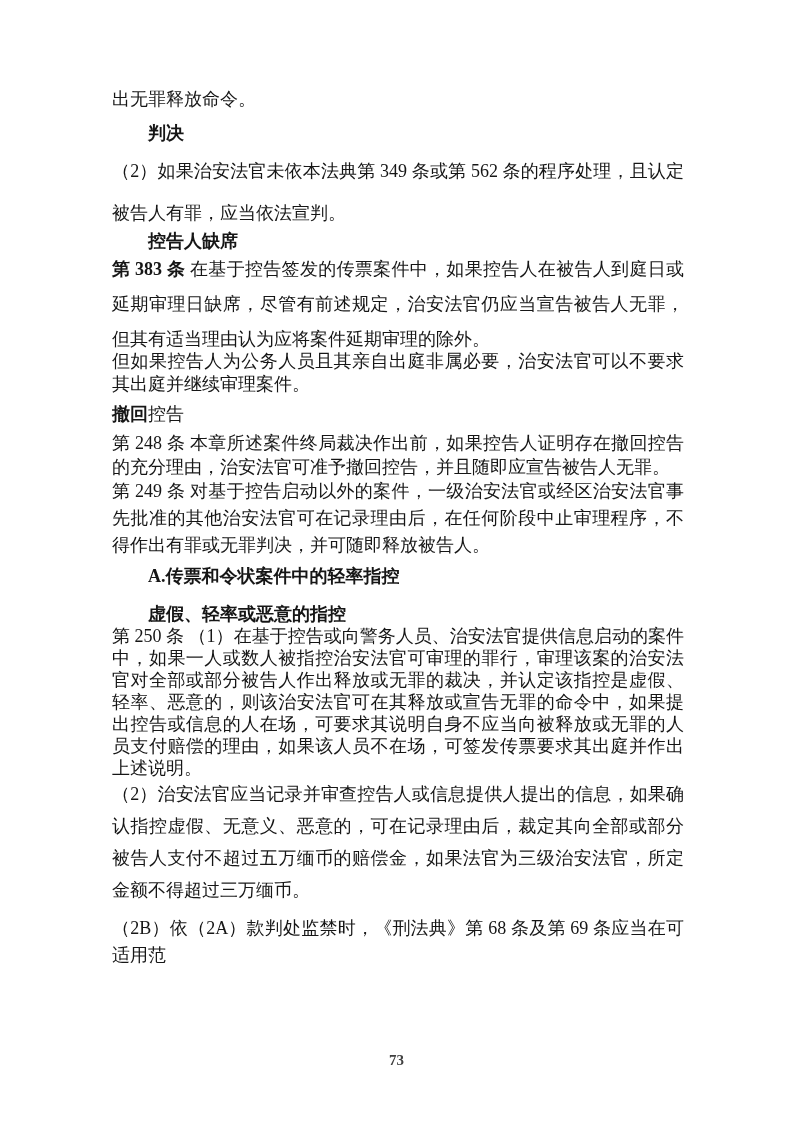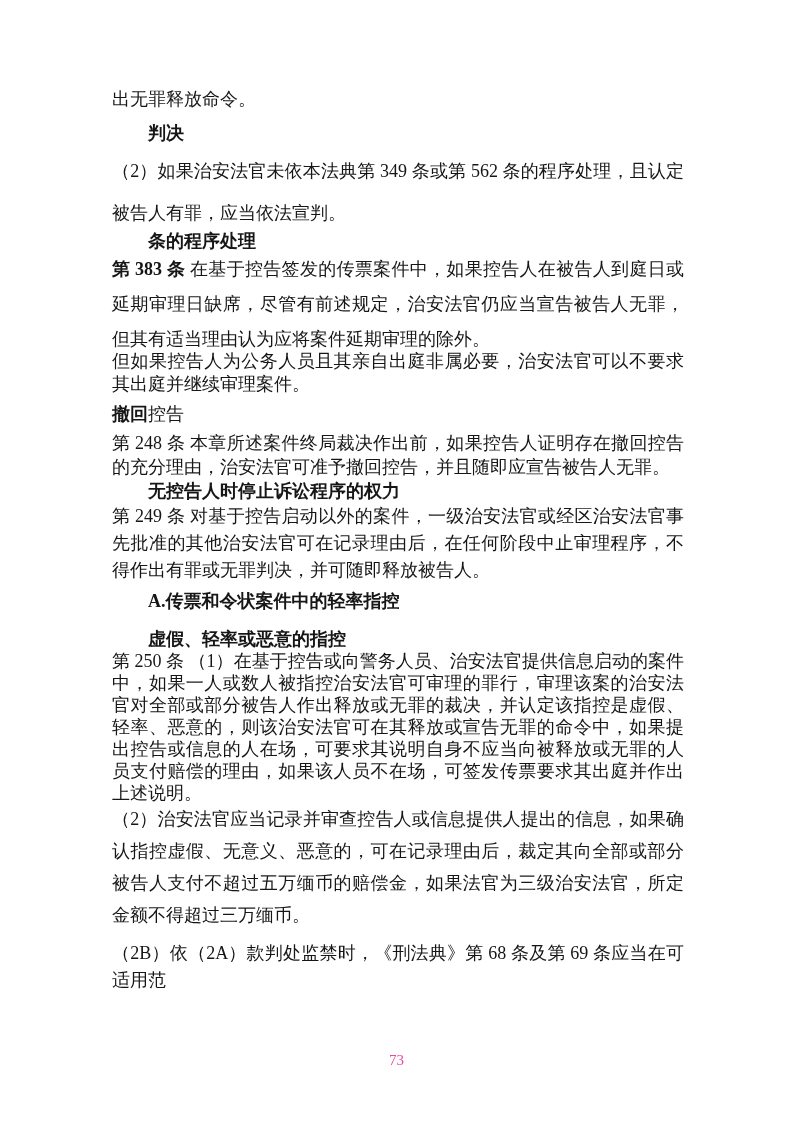--- a/index.html
+++ b/index.html
@@ -30,52 +30,52 @@
   .hl { margin: 0; }           
   .lead { font-weight: bold; } 
   .footer {
     position: absolute;
     top: 1050px;
     left: 0;
     width: 793px;
     text-align: center;
     font-size: 15px;
     line-height: 20px;
-    color: #ec4899;
+    color: #404040;
+    font-weight: bold;
   }
 </style>
 </head>
 <body>
 
 <div class="page">
   <div class="content">
 
     <p class="p" style="line-height:24px; margin-top:0;">出无罪释放命令。</p>
 
     <p class="h" style="line-height:26px; margin-top:9px;">判决</p>
 
     <p class="p" style="line-height:42px; margin-top:4px;">（2）如果治安法官未依本法典第 349 条或第 562 条的程序处理，且认定被告人有罪，应当依法宣判。</p>
 
 
 
-    <p class="h" style="line-height:26px; margin-top:-6px;">条的程序处理</p>
+    <p class="h" style="line-height:26px; margin-top:-6px;">控告人缺席</p>
 
     <p class="p" style="line-height:35px; margin-top:-2px;">
       <span class="lead">第 383 条</span><span> 在基于控告签发的传票案件中，如果控告人在被告人到庭日或延期审理日缺席，尽管有前述规定，治安法官仍应当宣告被告人无罪，但其有适当理由认为应将案件延期审理的除外。</span>
     </p>
 
     <p class="p" style="line-height:23px; margin-top:-7px;">但如果控告人为公务人员且其亲自出庭非属必要，治安法官可以不要求其出庭并继续审理案件。</p>
 
     <p class="hl" style="line-height:26px; margin-top:5px;">
       <span class="lead">撤回</span><span>控告</span>
     </p>
 
     <p class="p" style="line-height:24px; margin-top:4px;">第 248 条 本章所述案件终局裁决作出前，如果控告人证明存在撤回控告的充分理由，治安法官可准予撤回控告，并且随即应宣告被告人无罪。</p>
 
-    <p class="h" style="line-height:26px; margin-top:-1px;">无控告人时停止诉讼程序的权力</p>
 
     <p class="p" style="line-height:27px; margin-top:-1px;">第 249 条 对基于控告启动以外的案件，一级治安法官或经区治安法官事先批准的其他治安法官可在记录理由后，在任何阶段中止审理程序，不得作出有罪或无罪判决，并可随即释放被告人。</p>
 
     <p class="h" style="line-height:26px; margin-top:4px;">A.传票和令状案件中的轻率指控</p>
 
     <p class="h" style="line-height:26px; margin-top:12px;">虚假、轻率或恶意的指控</p>
 
     <p class="p" style="line-height:22px; margin-top:-2px;">第 250 条 （1）在基于控告或向警务人员、治安法官提供信息启动的案件中，如果一人或数人被指控治安法官可审理的罪行，审理该案的治安法官对全部或部分被告人作出释放或无罪的裁决，并认定该指控是虚假、轻率、恶意的，则该治安法官可在其释放或宣告无罪的命令中，如果提出控告或信息的人在场，可要求其说明自身不应当向被释放或无罪的人员支付赔偿的理由，如果该人员不在场，可签发传票要求其出庭并作出上述说明。</p>
 
     <p class="p" style="line-height:32px; margin-top:-1px;">（2）治安法官应当记录并审查控告人或信息提供人提出的信息，如果确认指控虚假、无意义、恶意的，可在记录理由后，裁定其向全部或部分被告人支付不超过五万缅币的赔偿金，如果法官为三级治安法官，所定金额不得超过三万缅币。</p>

